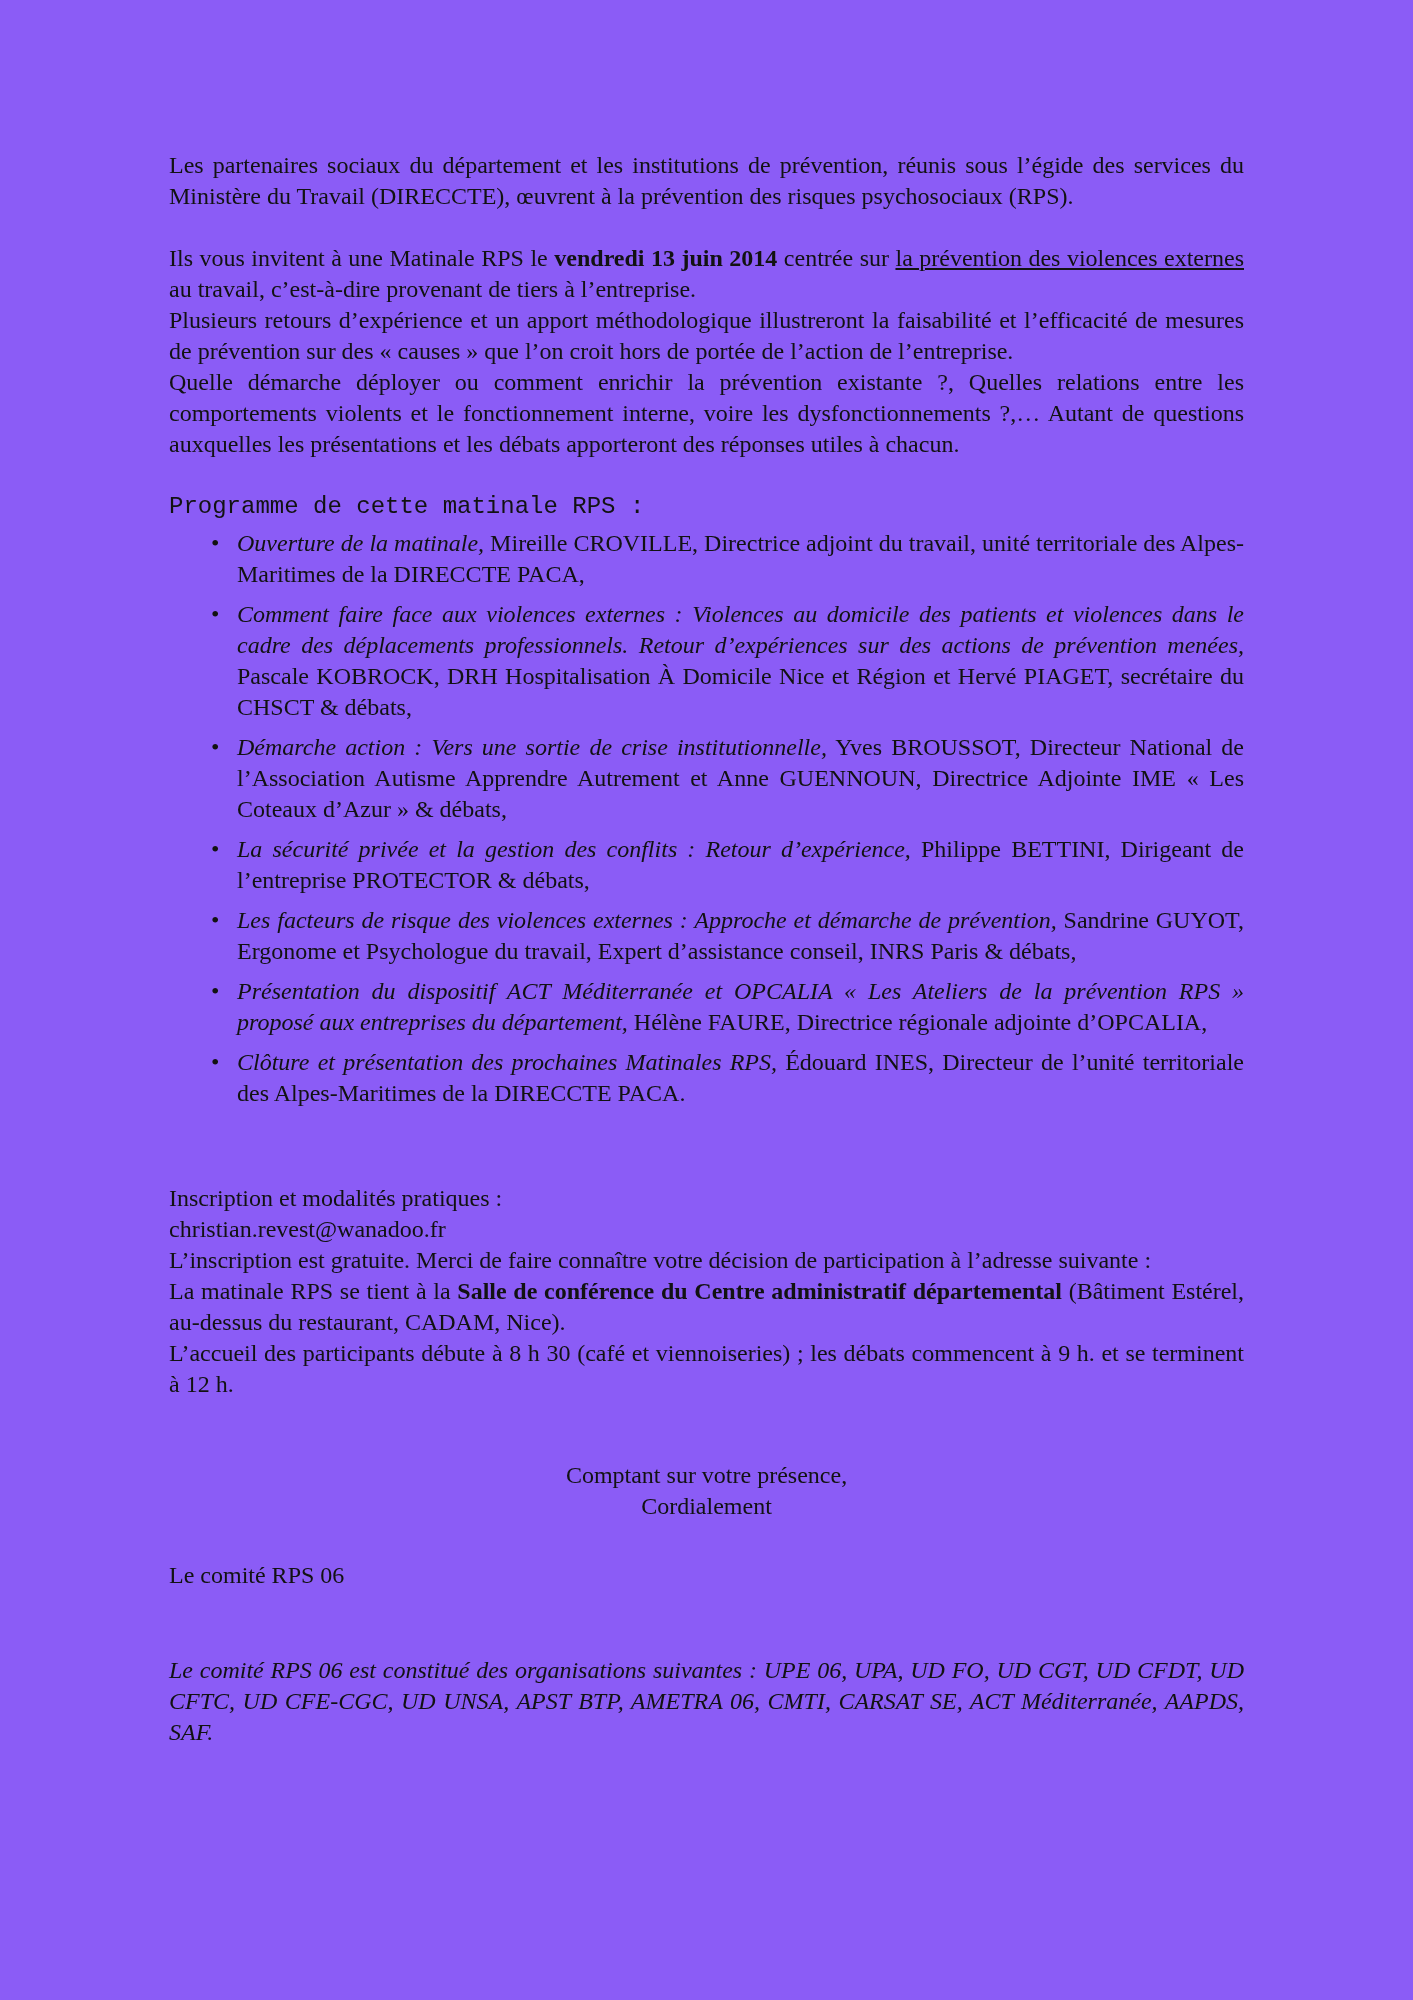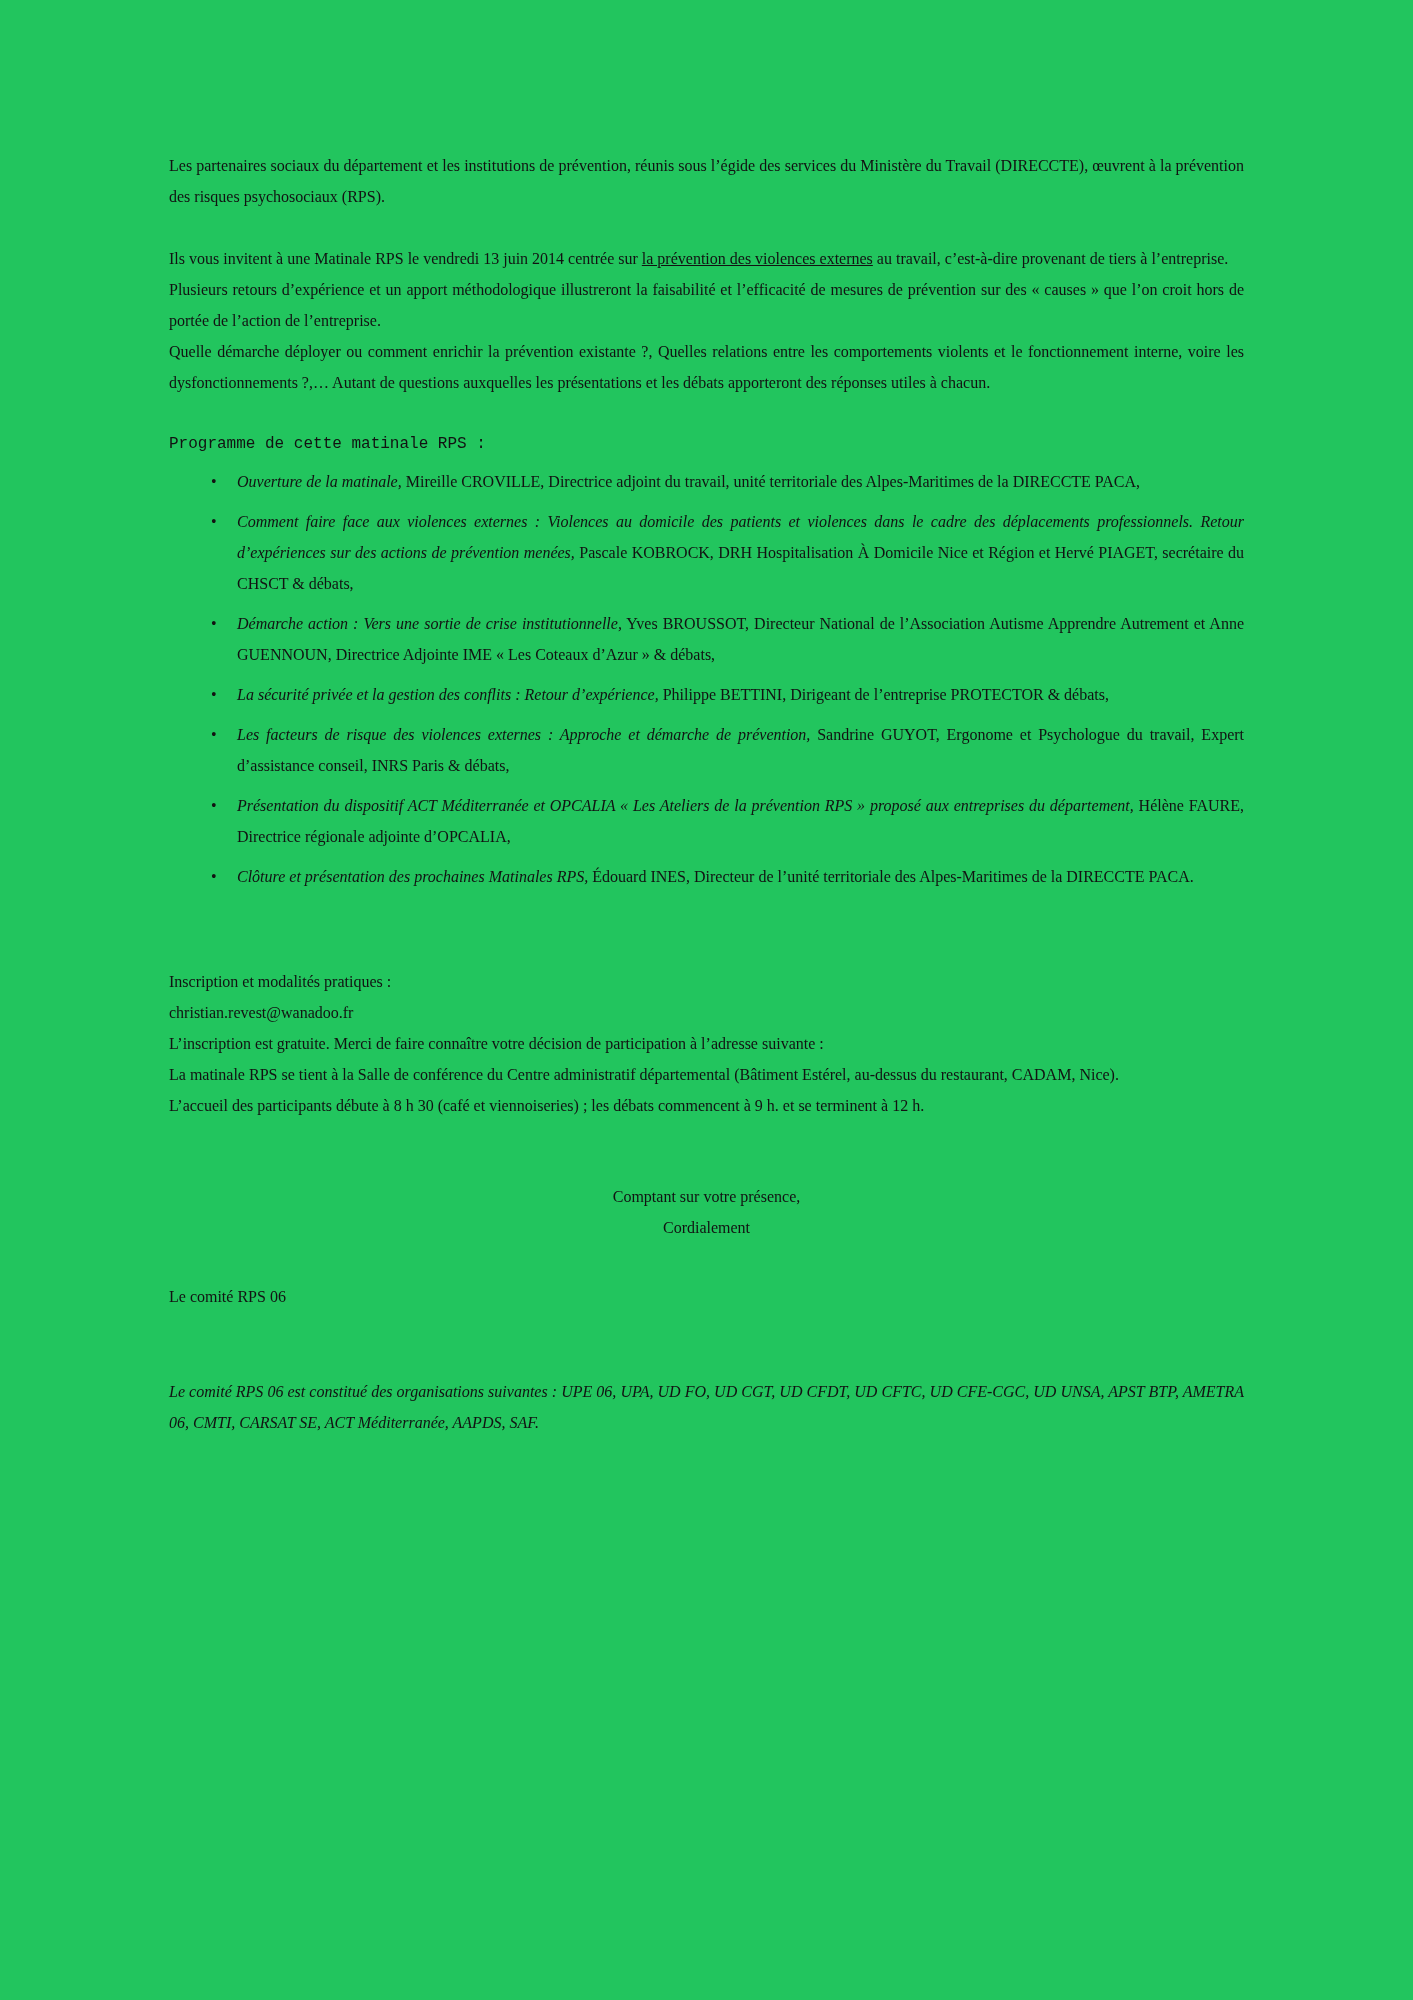--- a/index.html
+++ b/index.html
@@ -1,37 +1,37 @@
 <!DOCTYPE html>
 <html lang="fr"><head>
 <meta charset="utf-8">
 <style>
   html, body { margin: 0; padding: 0; background: #e8e8e8; }
   .page {
     position: relative;
     width: 1413px;
     height: 2000px;
     margin: 0 auto;
-    background: #22c55e;
+    background: #8b5cf6;
     color: #121212;
     font-family: "Liberation Serif", "DejaVu Serif", serif;
-    font-size: 16px;
+    font-size: 24px;
     line-height: 31px;
     overflow: hidden;
   }
   .content {
     position: absolute;
     top: 150px;
     left: 169px;
     width: 1075px;
   }
   p { margin: 0; }
   .just { text-align: justify; }
   .u { text-decoration: underline; }
-  b { font-weight: normal; margin-top: 36px; }
+  b { font-weight: bold; margin-top: 36px; }
   i { font-style: italic; }
 
   .p-intro { margin-bottom: 31px; }
   .program-heading { margin-top: 31px; font-family: Liberation Mono, monospace; }
 
   ul.program-list {
     margin: 6px 0 0 0;
     padding: 0;
     list-style: none;
   }

